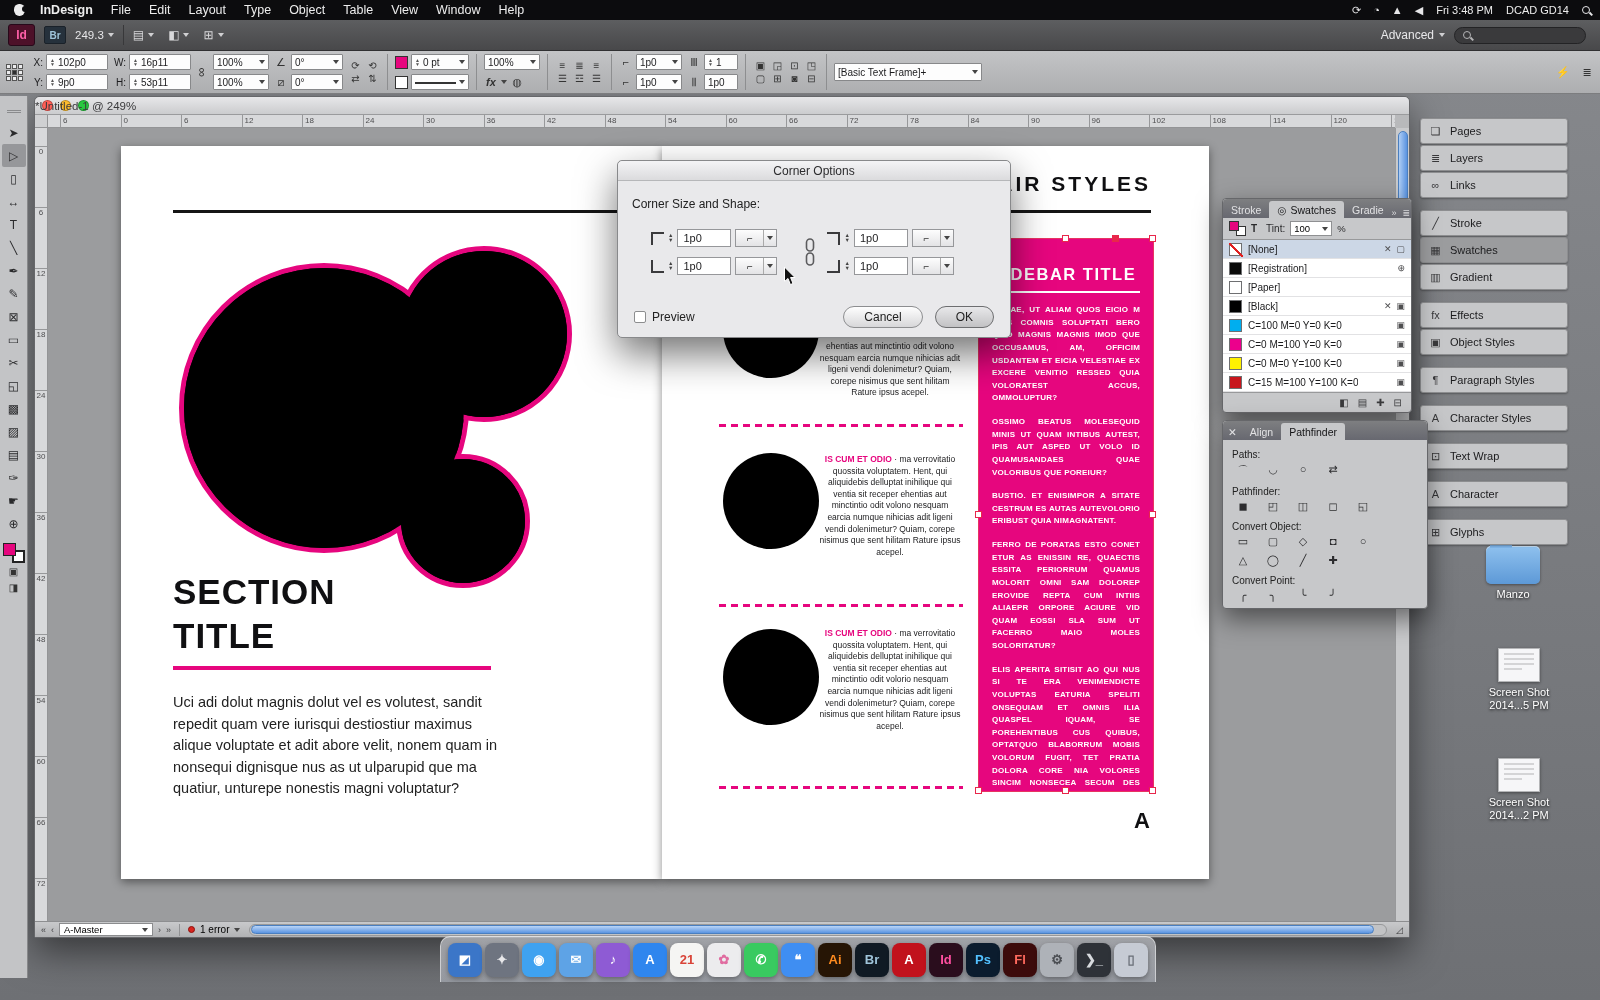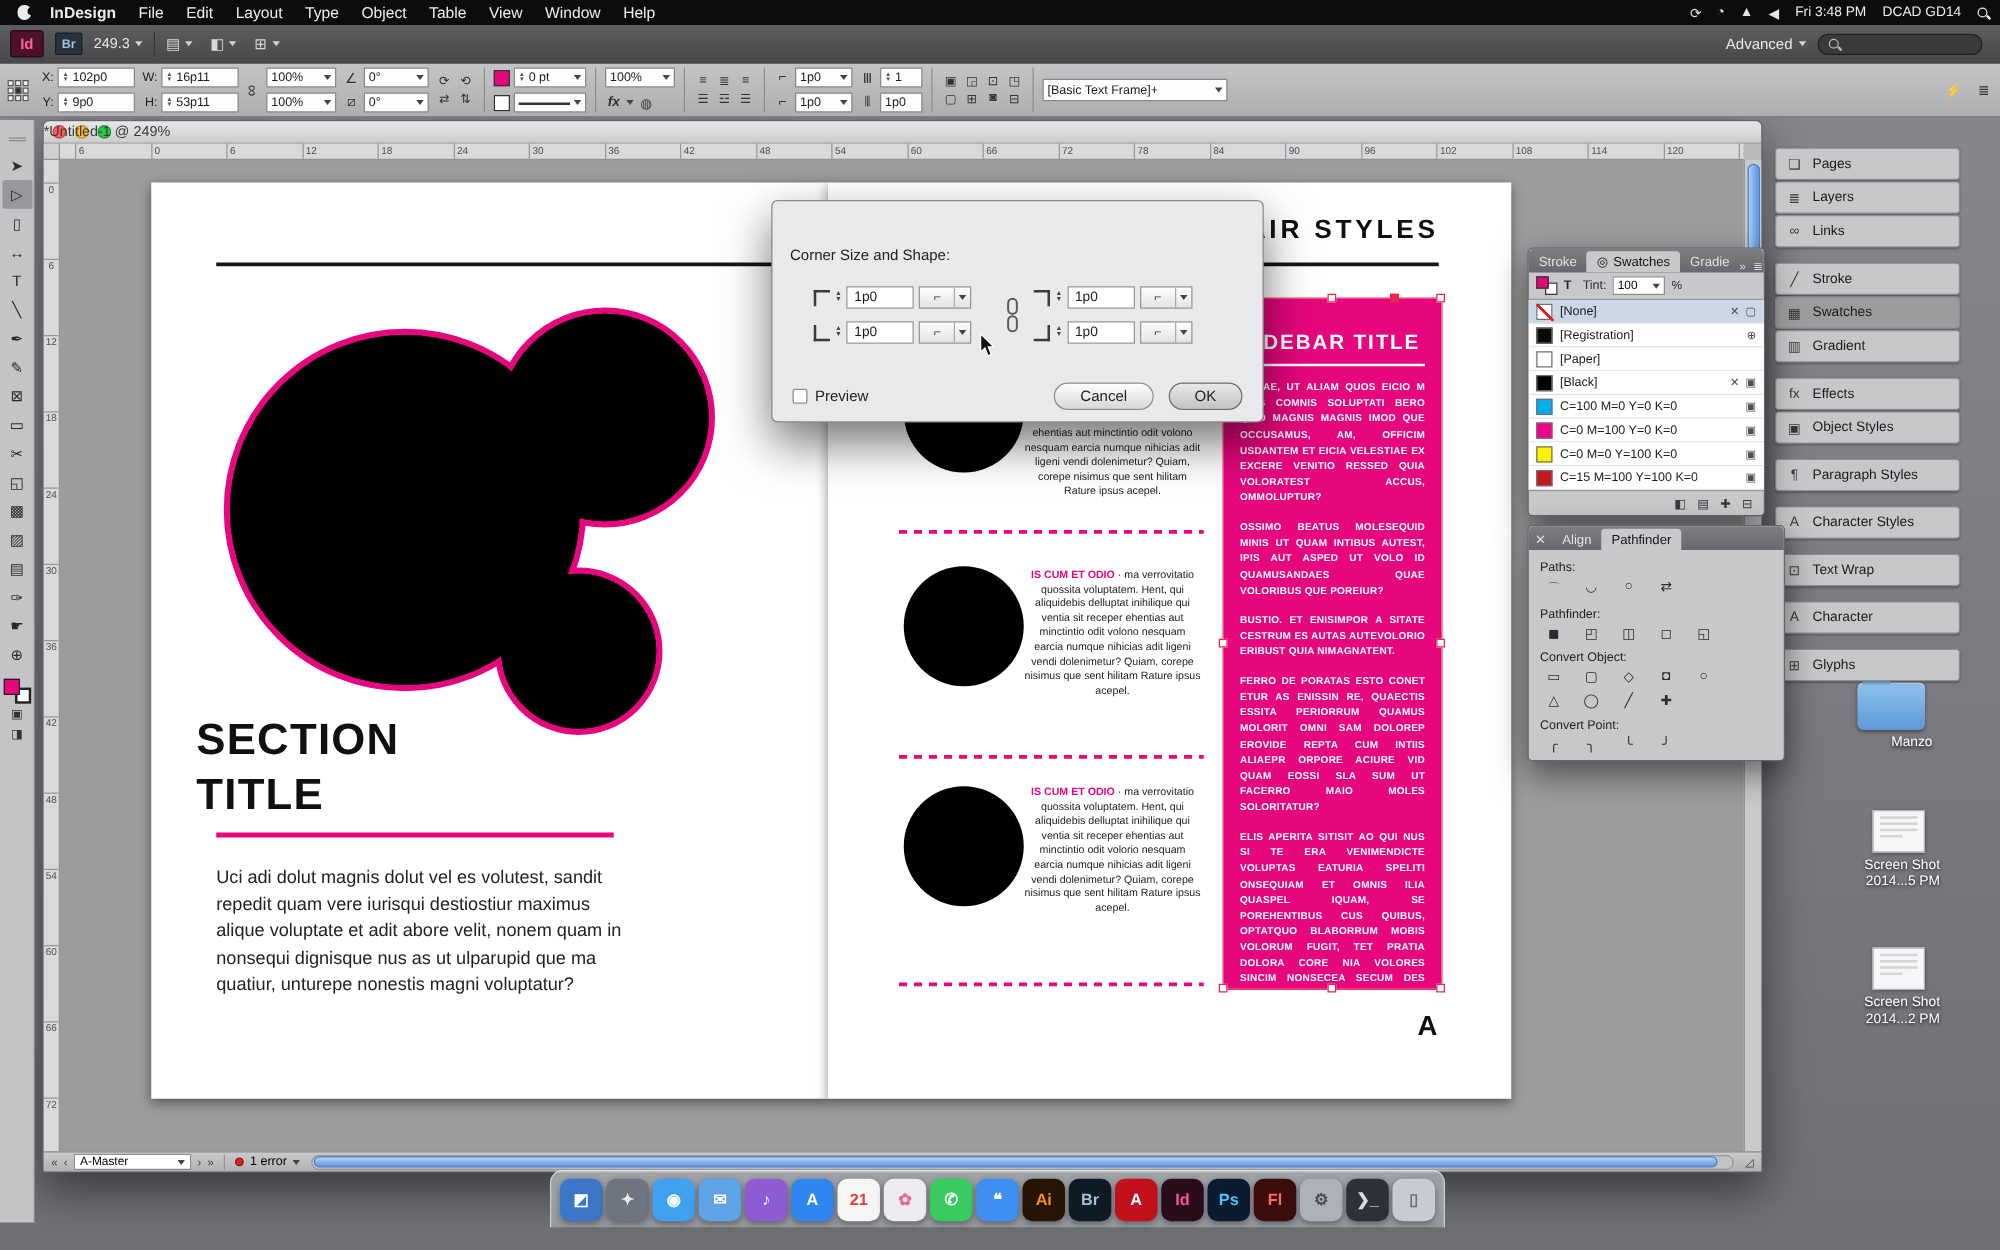--- a/index.html
+++ b/index.html
@@ -81,21 +81,21 @@
 .hscroll{flex:1;height:12px;background:#c2c3c5;border:1px solid #97989a;border-radius:6px;display:flex;align-items:center;padding:0 1px;margin:0 4px}
 .hthumb{height:9px;border-radius:5px;background:linear-gradient(#b9d5f8,#5b94e1);border:1px solid #4a7fc0;width:99%}
 
 
 .page{position:absolute;top:18px;height:733px;background:#fff;box-shadow:0 3px 9px rgba(0,0,0,.45)}
 #pageL{left:73px;width:541px}
 #pageR{left:614px;width:547px}
 .spine{position:absolute;left:614px;top:18px;width:1px;height:733px;background:#c6c7c9}
 .blob{position:absolute;border-radius:50%;background:#000}
 .blob.stroke{border:5px solid #e6067e}
-.sec-title{position:absolute;left:36px;top:424px;font-size:35px;font-weight:bold;letter-spacing:1px;line-height:44px;color:#101012}
+.sec-title{position:absolute;left:52px;top:424px;font-size:35px;font-weight:bold;letter-spacing:1px;line-height:44px;color:#101012}
 .sec-rule{position:absolute;left:52px;top:520px;width:318px;height:4px;background:#e6067e}
 .lp-body{position:absolute;left:52px;top:546px;width:334px;font-size:14.5px;line-height:21.5px;color:#222}
 .top-rule{position:absolute;height:2.5px;background:#151515;top:64px}
 .hs-title{position:absolute;right:58px;top:26px;font-size:21px;font-weight:bold;letter-spacing:3px;color:#101012}
 .rp-circle{position:absolute;left:61px;width:96px;height:96px;border-radius:50%;background:#000}
 .article{position:absolute;left:157px;width:142px;font-size:8.5px;line-height:11.6px;color:#1c1c1e;text-align:center}
 .article .lead{color:#e6067e;font-weight:bold}
 .dash{position:absolute;left:57px;width:244px;height:3px;background:repeating-linear-gradient(90deg,#e6067e 0 7px,transparent 7px 12px)}
 .sidebar{position:absolute;left:317px;top:93px;width:174px;height:552px;background:#e6067e;padding:26px 13px 0;outline:1px solid rgba(230,30,80,.9)}
 .sb-title{color:#fff;font-weight:bold;font-size:16.5px;letter-spacing:1.5px;white-space:nowrap}
@@ -152,21 +152,21 @@
 .dlg-drop .dd{width:13px;border-left:1px solid #aaa;display:flex;align-items:center;justify-content:center;height:100%}
 .dlg-chain{position:absolute;left:186px;top:76px}
 .dlg-preview{position:absolute;left:16px;top:149px;display:flex;align-items:center;gap:6px;font-size:12px;color:#222}
 .chk{width:12px;height:12px;background:#fff;border:1px solid #8c8d8f;border-radius:2px}
 .dlg-btns{position:absolute;right:16px;top:145px;display:flex;gap:12px}
 .btn{height:22px;padding:0 20px;border-radius:11px;border:1px solid #8d8e90;background:linear-gradient(#fefefe,#d7d7d9);font-size:12px;color:#222;display:flex;align-items:center}
 .btn.default{background:linear-gradient(#e8e8ea,#c2c2c4);border-color:#6d6e70}
 #cursor{position:absolute;left:783px;top:266px;z-index:45}
 
 
-.desk-item{position:absolute;width:66px;text-align:right;z-index:4}
+.desk-item{position:absolute;width:66px;text-align:center;z-index:4}
 .folder-ic{width:54px;height:38px;margin:0 auto;background:linear-gradient(#8fc1ee,#5d99d7);border-radius:5px;position:relative;box-shadow:inset 0 1px 0 rgba(255,255,255,.5),0 1px 3px rgba(0,0,0,.4)}
 .folder-ic::before{content:"";position:absolute;top:-5px;left:4px;width:22px;height:7px;background:#7eb4e8;border-radius:3px 3px 0 0}
 .file-ic{width:42px;height:34px;margin:0 auto;background:#f6f6f8;border:1px solid #b4b5b7;box-shadow:0 1px 3px rgba(0,0,0,.4);padding:4px 5px}
 .file-ic i{display:block;height:2px;background:#d4d4d6;margin-bottom:3px}
 .desk-label{margin-top:4px;font-size:11px;color:#fff;text-shadow:0 1px 3px rgba(0,0,0,.95);line-height:13px}
 
 
 #dock{position:absolute;left:440px;top:936px;width:716px;height:46px;background:linear-gradient(rgba(238,241,247,.55),rgba(198,203,214,.45));border:1px solid rgba(255,255,255,.5);border-bottom:none;border-radius:10px 10px 0 0;display:flex;align-items:center;justify-content:center;gap:3px;z-index:50}
 .dock-app{width:34px;height:34px;border-radius:8px;display:flex;align-items:center;justify-content:center;box-shadow:0 2px 5px rgba(0,0,0,.35)}
 .dock-app .g{font-size:13px;font-weight:bold;letter-spacing:0}
@@ -852,20 +852,21 @@
     <div class="pf-row">
         <span class="pf-ic">╭</span>
         <span class="pf-ic">╮</span>
         <span class="pf-ic">╰</span>
         <span class="pf-ic">╯</span>
       </div>
   </div>
 </div>
 
 <div id="dialog">
+  <div class="dlg-title">Corner Options</div>
   <div class="dlg-label">Corner Size and Shape:</div>
   <div class="dlg-grid">
       <div class="dlg-cell">
       <span class="corner-ic" style="border-width: 2px 0px 0px 2px;"></span>
       <span class="stp2">
           <i>▲</i>
           <i>▼</i>
         </span>
       <span class="dlg-field">1p0</span>
       <span class="dlg-drop">

